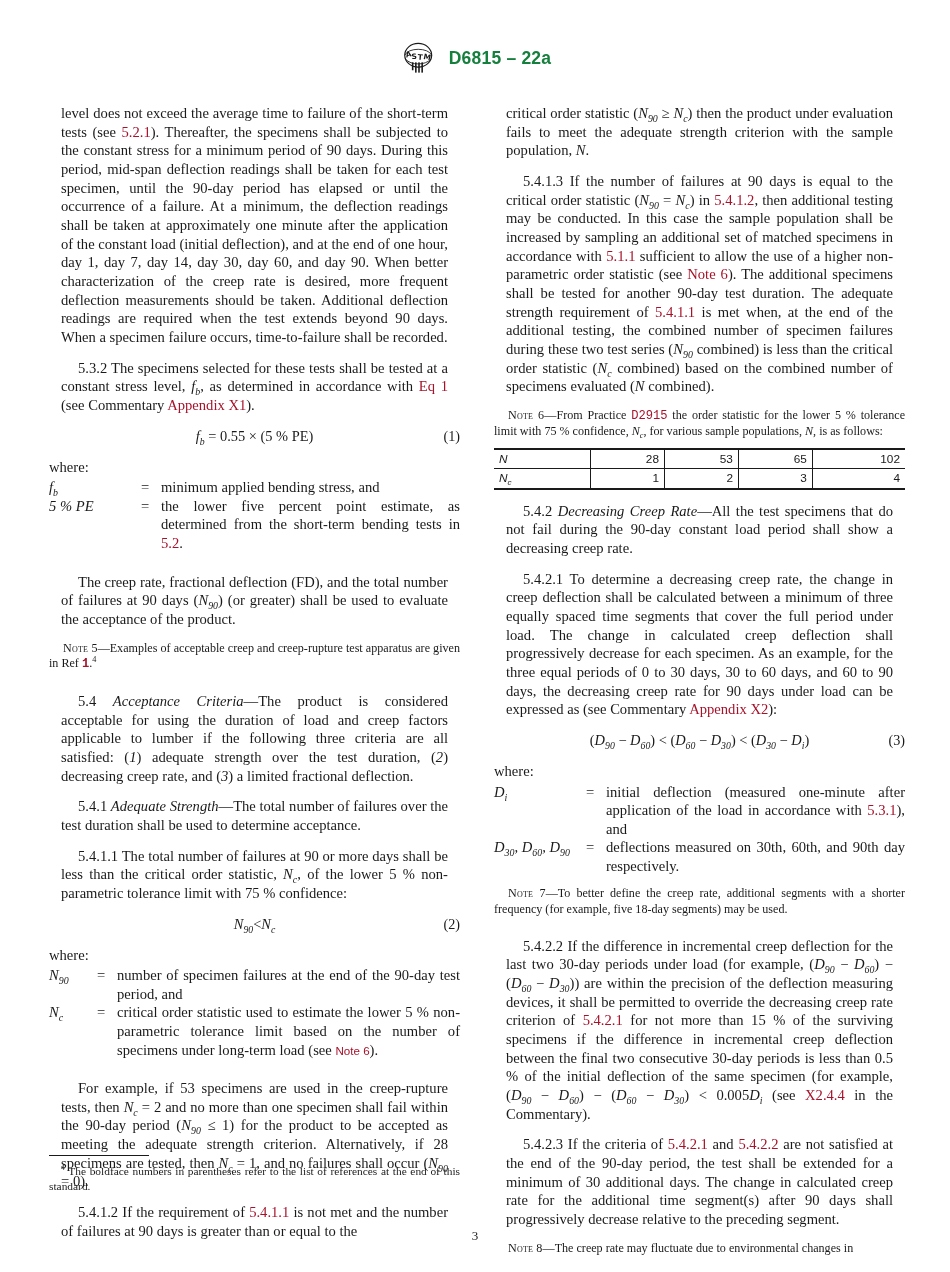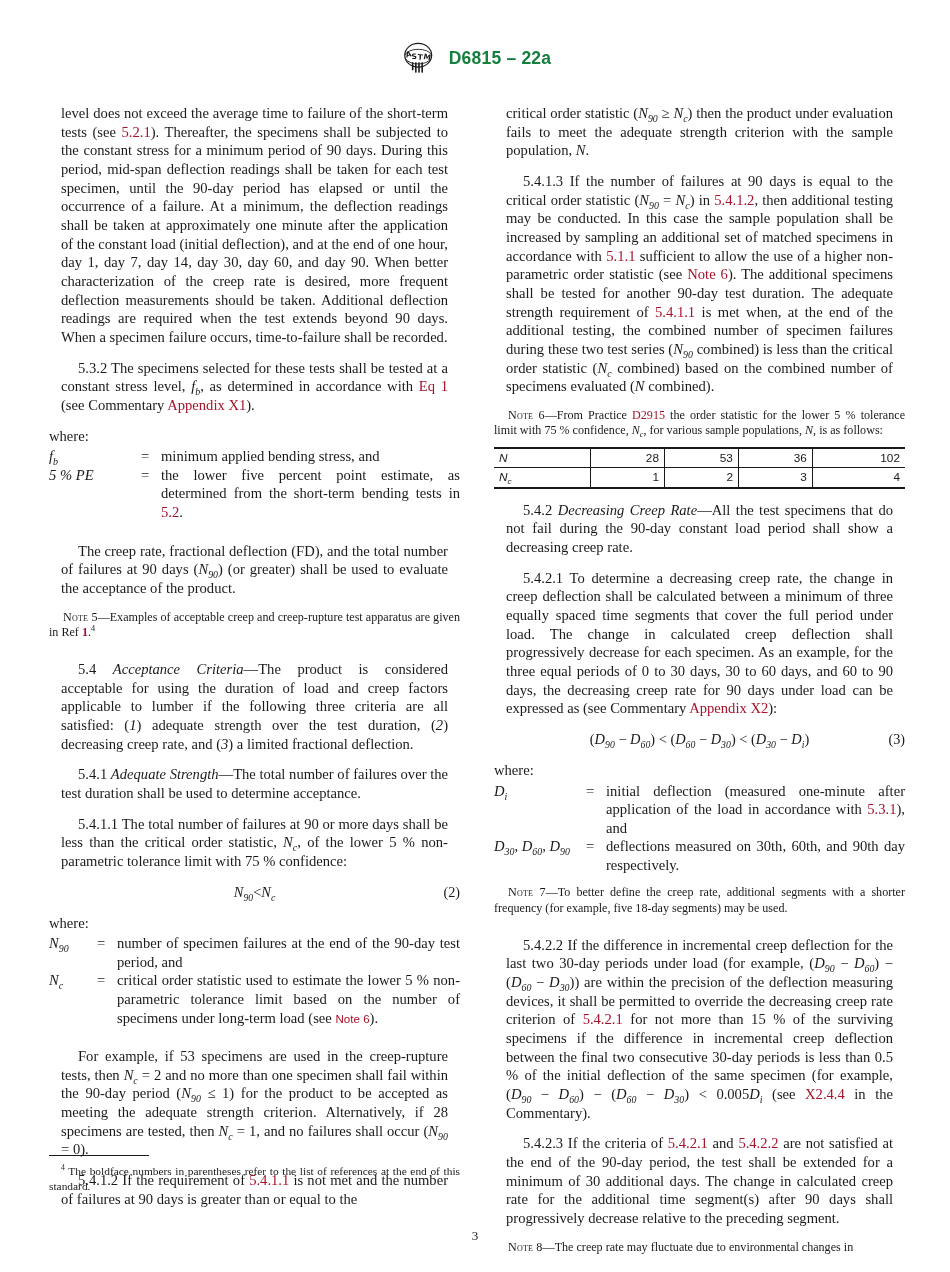--- a/index.html
+++ b/index.html
@@ -82,21 +82,21 @@
     font-size: 12.1px;
     line-height: 1.26;
     text-align: justify;
     margin: 11px 0 0 0;
     text-indent: 14px;
   }
   .note-label {
     font-variant: small-caps;
     letter-spacing: 0.2px;
   }
-  .note .ref { color: #a6122a; }
+  .note .ref { color: #a6122a; font-family: Liberation Mono, monospace; }
 
   
   .equation {
     position: relative;
     margin: 13px 0 13px 0;
     text-align: center;
     font-size: 14.4px;
     font-style: normal;
   }
   .equation .eqbody { display: inline-block; }
@@ -225,20 +225,25 @@
   </div>
 
   <div class="columns">
 
     <div class="col">
 
       <p class="tight"><span>level does not exceed the average time to failure of the short-term tests (see </span><span class="ref">5.2.1</span><span>). Thereafter, the specimens shall be subjected to the constant stress for a minimum period of 90 days. During this period, mid-span deflection readings shall be taken for each test specimen, until the 90-day period has elapsed or until the occurrence of a failure. At a minimum, the deflection readings shall be taken at approximately one minute after the application of the constant load (initial deflection), and at the end of one hour, day 1, day 7, day 14, day 30, day 60, and day 90. When better characterization of the creep rate is desired, more frequent deflection measurements should be taken. Additional deflection readings are required when the test extends beyond 90 days. When a specimen failure occurs, time-to-failure shall be recorded.</span></p>
 
       <p class="indent"><span>5.3.2</span><span> The specimens selected for these tests shall be tested at a constant stress level, </span><span class="ital"><span>f</span><sub>b</sub></span><span>, as determined in accordance with </span><span class="ref">Eq 1</span><span> (see Commentary </span><span class="ref">Appendix X1</span><span>).</span></p>
 
+      <div class="equation">
+        <span class="eqbody"><span class="ital"><span>f</span><sub>b</sub></span>
+          = <span>0.55 × (5 % PE)</span></span>
+        <span class="eqnum">(1)</span>
+      </div>
 
       <p class="where">where:</p>
 
       <div class="deflist wide">
         <div class="defrow">
           <span class="defsym"><span>f</span><sub>b</sub></span>
           <span class="defeq">=</span>
           <span class="defdesc">minimum applied bending stress, and</span>
         </div>
         <div class="defrow">
@@ -297,21 +302,21 @@
       <p class="indent"><span>5.4.1.3</span><span> If the number of failures at 90 days is equal to the critical order statistic (</span><span class="ital"><span>N</span><sub>90</sub></span><span> = </span><span class="ital"><span>N</span><sub>c</sub></span><span>) in </span><span class="ref">5.4.1.2</span><span>, then additional testing may be conducted. In this case the sample population shall be increased by sampling an additional set of matched specimens in accordance with </span><span class="ref">5.1.1</span><span> sufficient to allow the use of a higher non-parametric order statistic (see </span><span class="ref">Note 6</span><span>). The additional specimens shall be tested for another 90-day test duration. The adequate strength requirement of </span><span class="ref">5.4.1.1</span><span> is met when, at the end of the additional testing, the combined number of specimen failures during these two test series (</span><span class="ital"><span>N</span><sub>90</sub></span><span> combined) is less than the critical order statistic (</span><span class="ital"><span>N</span><sub>c</sub></span><span> combined) based on the combined number of specimens evaluated (</span><span class="ital">N</span><span> combined).</span></p>
 
       <p class="note"><span class="note-label">Note 6</span><span>—</span><span>From Practice </span><span class="ref">D2915</span><span> the order statistic for the lower 5 % tolerance limit with 75 % confidence, </span><span class="ital"><span>N</span><sub>c</sub></span><span>, for various sample populations, </span><span class="ital">N</span><span>, is as follows:</span></p>
 
       <table class="data">
         <tbody>
             <tr class="top">
           <td class="rowhdr"><span>N</span><sub></sub></td>
           <td>28</td>
           <td>53</td>
-          <td>36</td>
+          <td>65</td>
           <td>102</td>
         </tr>
         <tr class="bottom">
           <td class="rowhdr"><span>N</span><sub>c</sub></td>
           <td>1</td>
           <td>2</td>
           <td>3</td>
           <td>4</td>
         </tr>
       </tbody>

